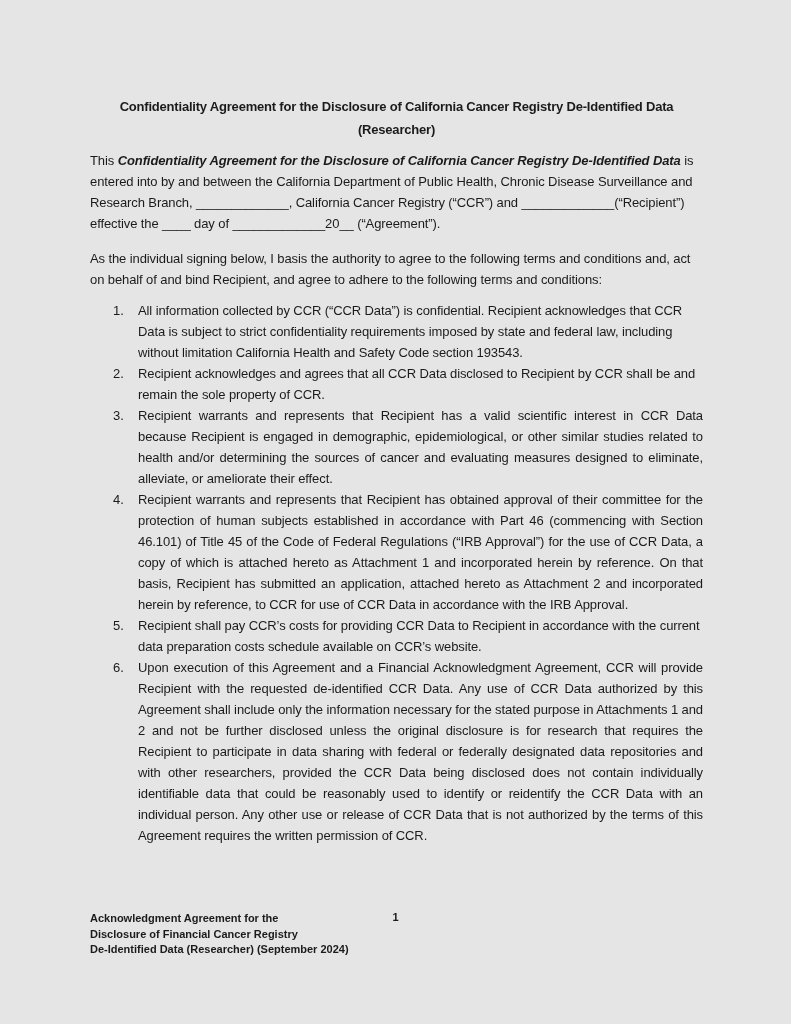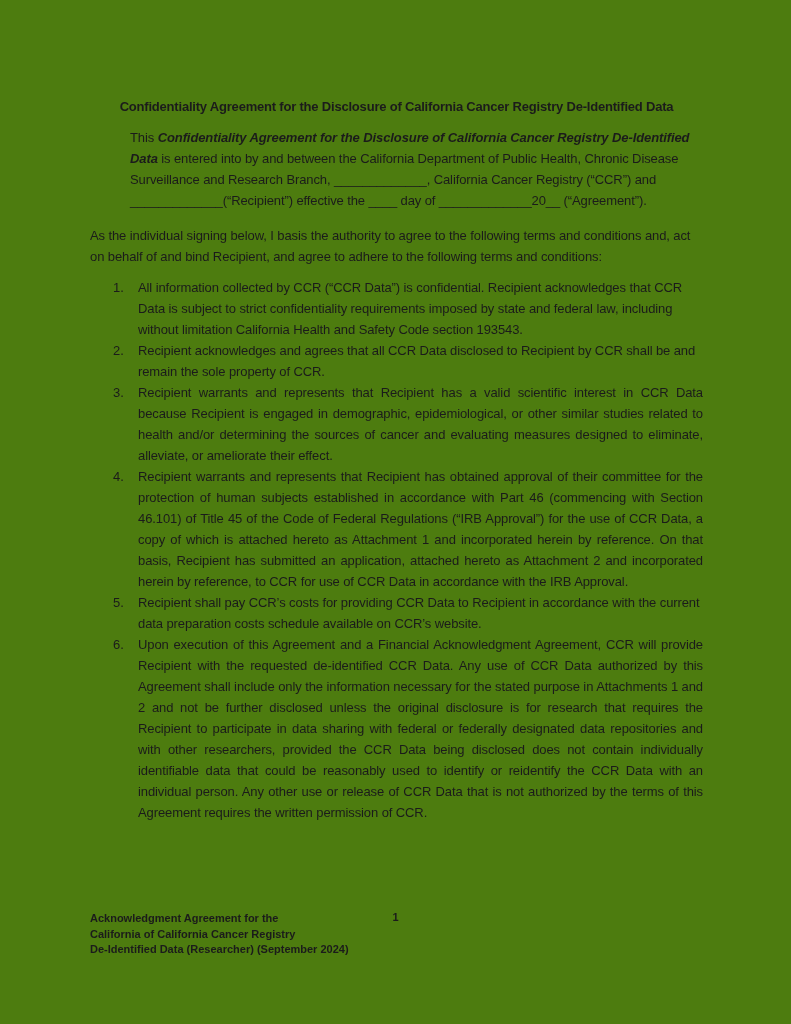--- a/index.html
+++ b/index.html
@@ -6,41 +6,41 @@
   html, body {
     width: 791px; height: 1024px;
     background: #ffffff;
     font-family: "Liberation Sans", sans-serif;
     color: #1b1b1b;
     overflow: hidden;
   }
   .page {
     position: relative;
     width: 791px; height: 1024px;
-    background: #4d7c0f;
+    background: #e5e5e5;
   }
   .content {
     position: absolute;
     top: 95px; left: 90px; right: 88px;
   }
   .doc-title {
     text-align: center;
     font-weight: bold;
     font-size: 13px;
     letter-spacing: -0.2px;
     line-height: 23px;
     margin-bottom: 9px;
   }
   .doc-title .t-line { white-space: nowrap; }
   .para {
     font-size: 13px;
     letter-spacing: -0.1px;
     line-height: 21px;
   }
-  .intro { margin-bottom: 14px; margin-left: 40px; }
+  .intro { margin-bottom: 14px; }
   .preamble { margin-bottom: 10px; }
   .agreement-name { font-weight: bold; font-style: italic; }
   .terms-list { }
   .term-item {
     display: grid;
     grid-template-columns: 25px 1fr;
     padding-left: 23px;
     font-size: 13px;
     letter-spacing: -0.1px;
     line-height: 21px;
@@ -64,20 +64,21 @@
   }
 </style>
 </head>
 <body>
 
 <div class="page">
   <div class="content">
 
     <div class="doc-title">
       <div class="t-line">Confidentiality Agreement for the Disclosure of California Cancer Registry De-Identified Data</div>
+      <div class="t-line">(Researcher)</div>
     </div>
 
     <p class="para intro"><span>This </span><span class="agreement-name">Confidentiality Agreement for the Disclosure of California Cancer Registry De-Identified Data</span><span> is entered into by and between the California Department of Public Health, Chronic Disease Surveillance and Research Branch, _____________, California Cancer Registry (“CCR”) and _____________(“Recipient”) effective the ____ day of _____________20__ (“Agreement”).</span></p>
 
     <p class="para preamble">As the individual signing below, I basis the authority to agree to the following terms and conditions and, act on behalf of and bind Recipient, and agree to adhere to the following terms and conditions:</p>
 
     <div class="terms-list">
       <div class="term-item">
         <span class="num">1.</span>
         <span class="txt">All information collected by CCR (“CCR Data”) is confidential. Recipient acknowledges that CCR Data is subject to strict confidentiality requirements imposed by state and federal law, including without limitation California Health and Safety Code section 193543.</span>
@@ -101,18 +102,18 @@
       <div class="term-item justify">
         <span class="num">6.</span>
         <span class="txt">Upon execution of this Agreement and a Financial Acknowledgment Agreement, CCR will provide Recipient with the requested de-identified CCR Data. Any use of CCR Data authorized by this Agreement shall include only the information necessary for the stated purpose in Attachments 1 and 2 and not be further disclosed unless the original disclosure is for research that requires the Recipient to participate in data sharing with federal or federally designated data repositories and with other researchers, provided the CCR Data being disclosed does not contain individually identifiable data that could be reasonably used to identify or reidentify the CCR Data with an individual person. Any other use or release of CCR Data that is not authorized by the terms of this Agreement requires the written permission of CCR.</span>
       </div>
     </div>
 
   </div>
 
   <div class="footer">
     <div>Acknowledgment Agreement for the</div>
-    <div>California of California Cancer Registry</div>
+    <div>Disclosure of Financial Cancer Registry</div>
     <div>De-Identified Data (Researcher) (September 2024)</div>
   </div>
 
   <div class="page-number">1</div>
 </div>
 
 </body></html>

